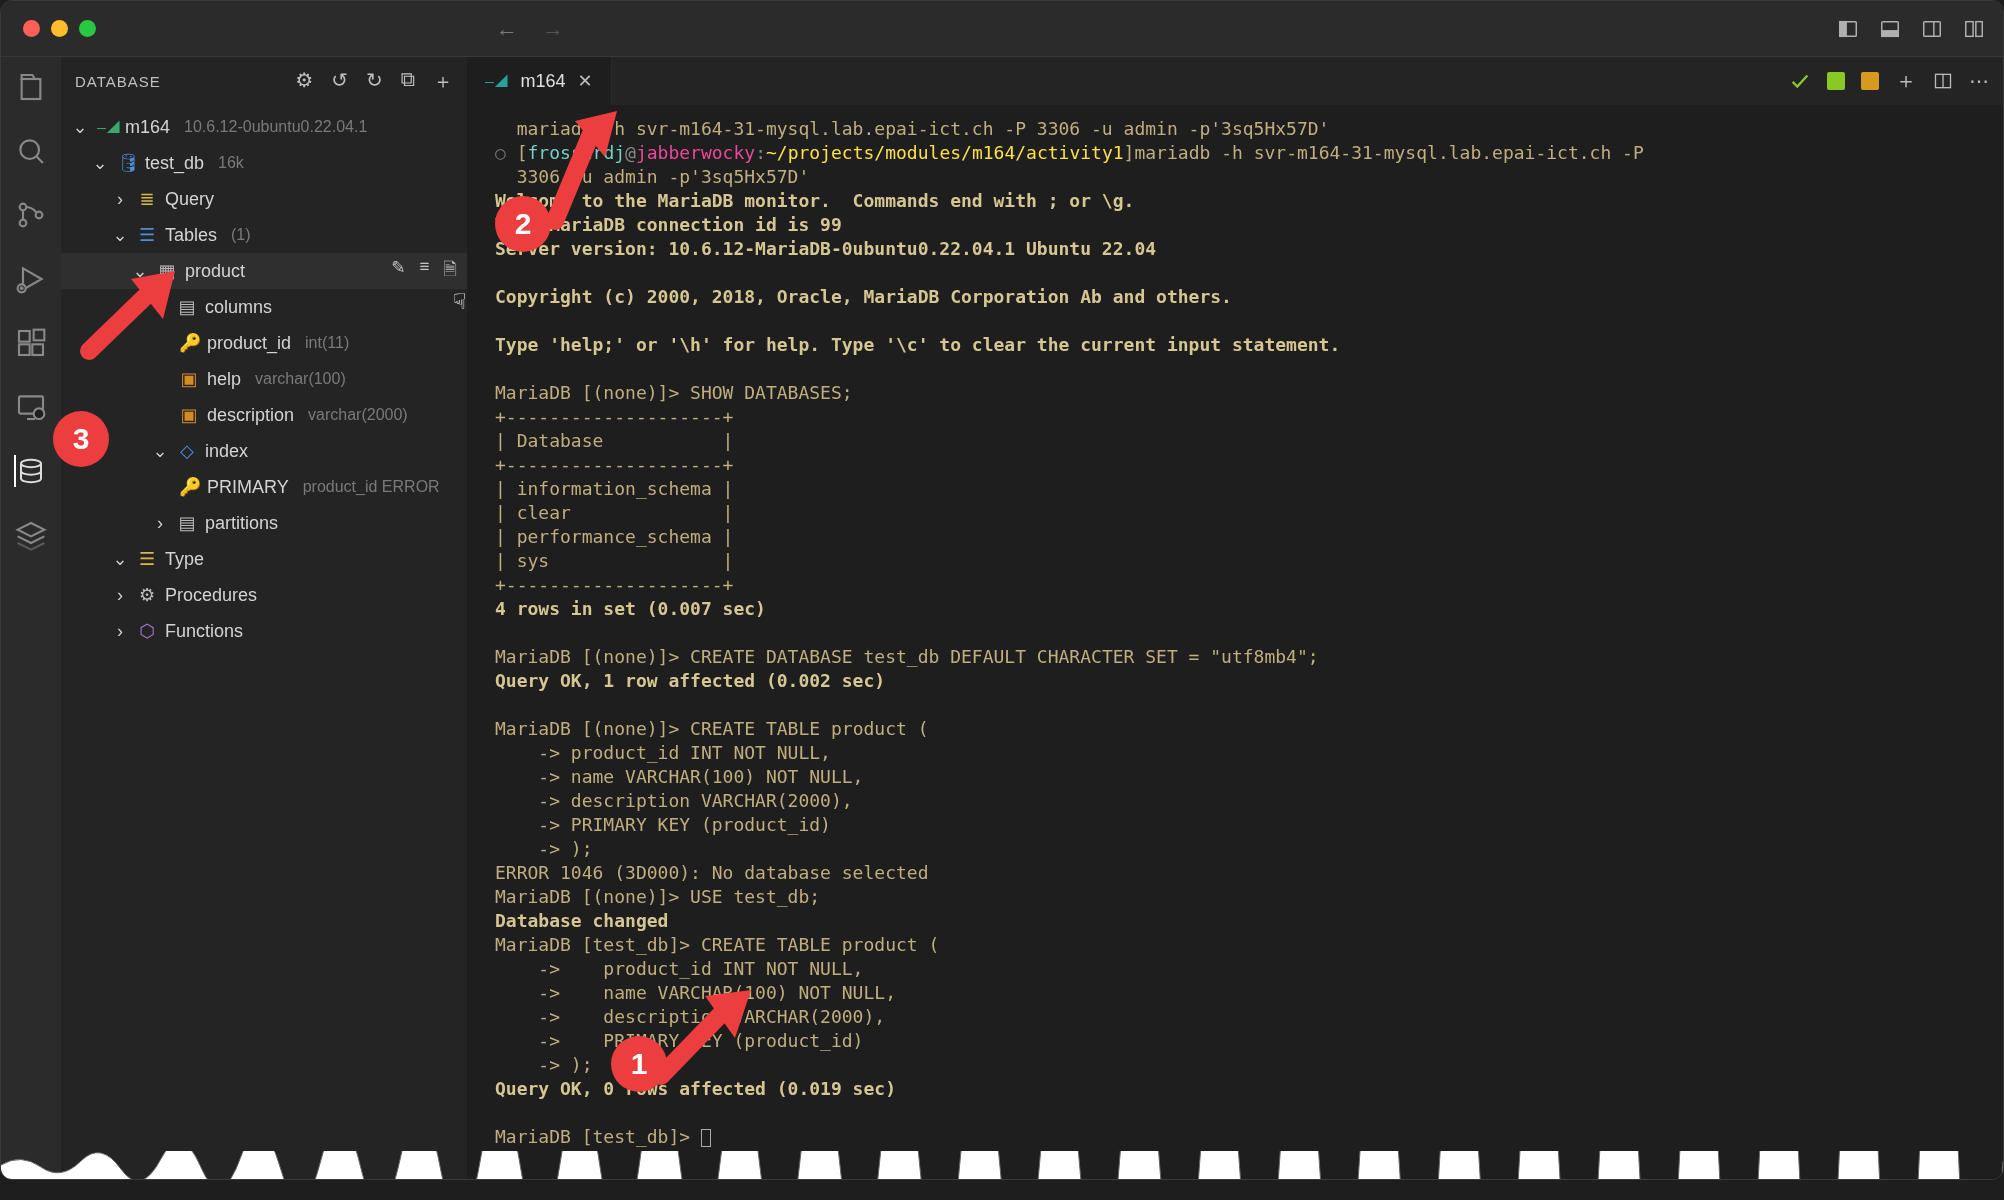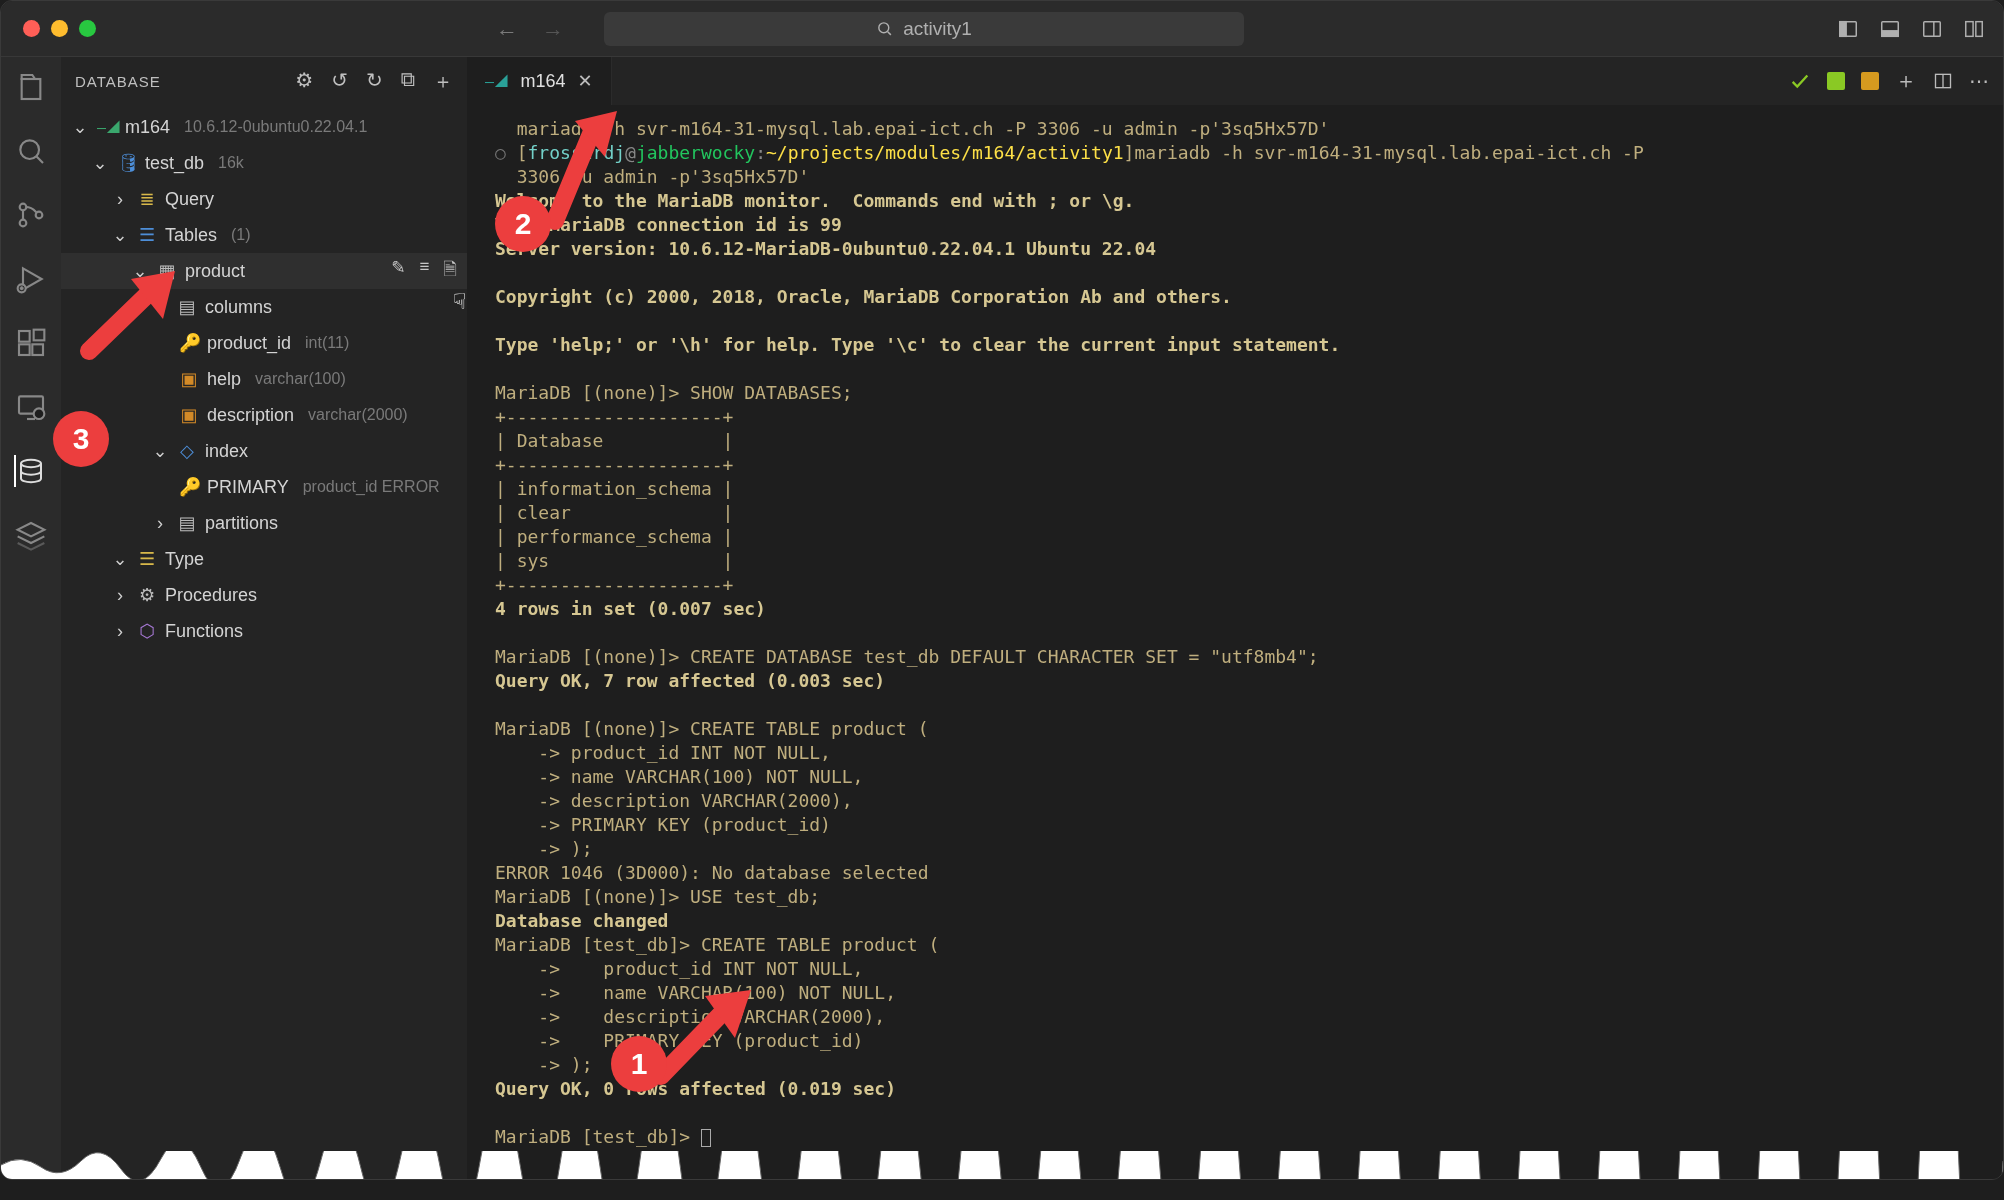--- a/index.html
+++ b/index.html
@@ -149,21 +149,21 @@
   font-family: "SF Mono", Menlo, monospace;
   font-size: 18px;
   line-height: 24px;
   padding: 12px 18px 12px 28px;
   white-space: pre;
   overflow: hidden;
   color: #bfae7e;
 }
 .t-bold { font-weight: 700; color: #d6c792;}
 .t-user { color: #73d0c8; }
-.t-host { color: #22c55e; }
+.t-host { color: #ec4899; }
 .t-cwd { color: #fde047; }
 .t-cursor { display: inline-block; width: 10px; height: 18px; border: 1px solid #aaa; vertical-align: text-bottom;}
 .callout {
   position: absolute;
   width: 56px; height: 56px;
   border-radius: 50%;
   background: #ec3e3e;
   color: #fff;
   display: flex;
   align-items: center;
@@ -199,27 +199,20 @@
 
   <div class="titlebar">
     <div class="traffic">
       <div class="dot red"></div>
       <div class="dot yellow"></div>
       <div class="dot green"></div>
     </div>
     <div class="nav-arrows">
       <span>←</span>
       <span style="color:#555">→</span>
-    </div>
-    <div class="searchbox">
-      <svg width="17" height="17" viewBox="0 0 24 24" fill="none" stroke="currentColor" stroke-width="2">
-          <circle cx="11" cy="11" r="7"></circle>
-          <line x1="21" y1="21" x2="16.5" y2="16.5"></line>
-        </svg>
-      <span>activity1</span>
     </div>
     <div class="title-right">
       <svg viewBox="0 0 24 24" width="22" height="22" fill="none" stroke="currentColor" stroke-width="1.6">
           <rect x="3" y="4" width="18" height="16" rx="1"></rect>
           <rect x="3" y="4" width="7" height="16" fill="currentColor"></rect>
         </svg>
       <svg viewBox="0 0 24 24" width="22" height="22" fill="none" stroke="currentColor" stroke-width="1.6">
           <rect x="3" y="4" width="18" height="16" rx="1"></rect>
           <rect x="3" y="14" width="18" height="6" fill="currentColor"></rect>
         </svg>
@@ -426,21 +419,21 @@
 <span>| Database           |</span>
 <span>+--------------------+</span>
 <span>| information_schema |</span>
 <span>| clear              |</span>
 <span>| performance_schema |</span>
 <span>| sys                |</span>
 <span>+--------------------+</span>
 <span class="t-bold">4 rows in set (0.007 sec)</span>
 
 <span>MariaDB [(none)]&gt; </span><span>CREATE DATABASE test_db DEFAULT CHARACTER SET = "utf8mb4";</span>
-<span class="t-bold">Query OK, 7 row affected (0.003 sec)</span>
+<span class="t-bold">Query OK, 1 row affected (0.002 sec)</span>
 
 <span>MariaDB [(none)]&gt; </span><span>CREATE TABLE product (</span>
 <span>    -&gt; product_id INT NOT NULL,</span>
 <span>    -&gt; name VARCHAR(100) NOT NULL,</span>
 <span>    -&gt; description VARCHAR(2000),</span>
 <span>    -&gt; PRIMARY KEY (product_id)</span>
 <span>    -&gt; );</span>
 <span>ERROR 1046 (3D000): No database selected</span>
 <span>MariaDB [(none)]&gt; </span><span>USE test_db;</span>
 <span class="t-bold">Database changed</span>

